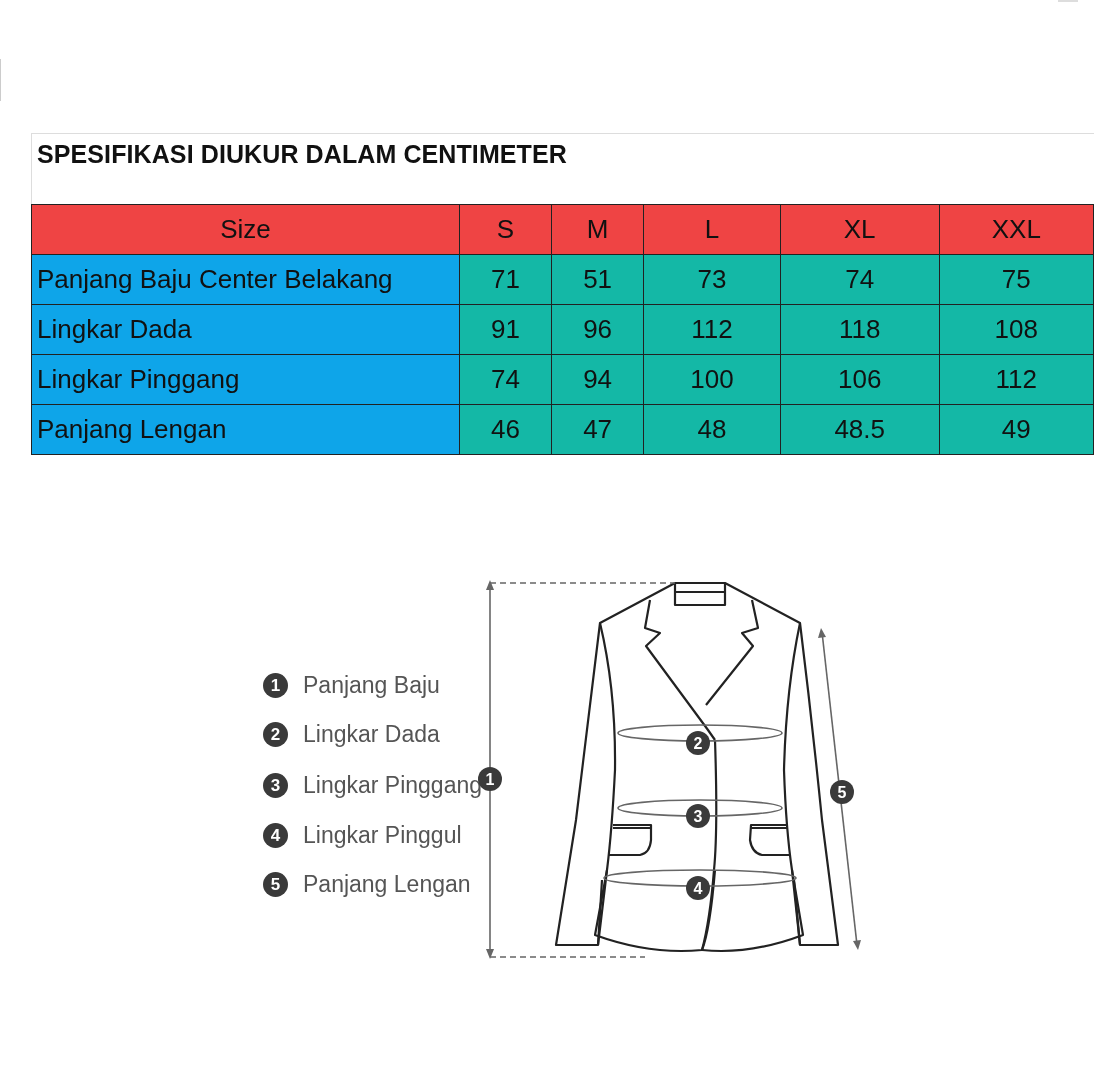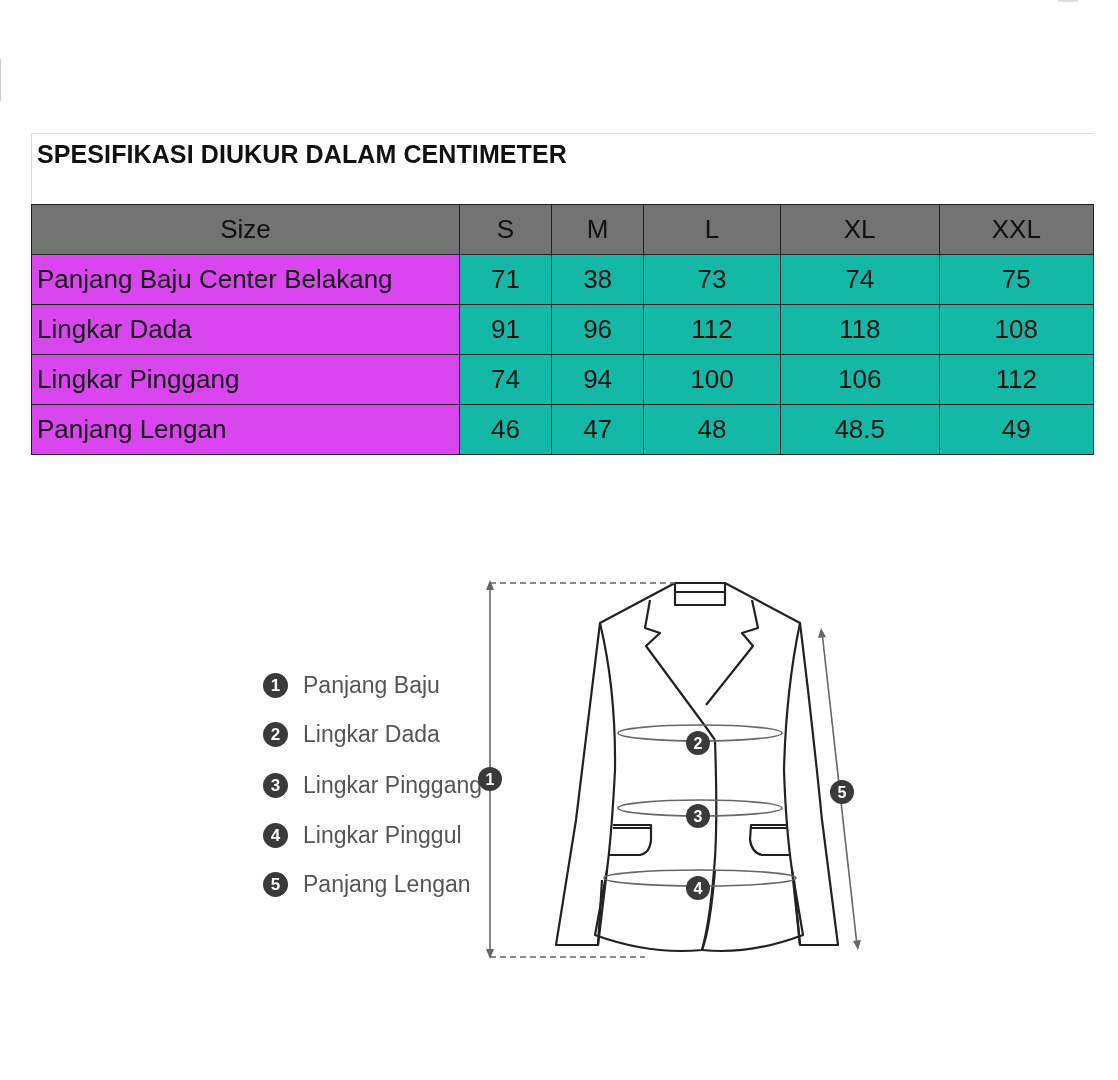--- a/index.html
+++ b/index.html
@@ -3,22 +3,22 @@
 <meta charset="utf-8">
 <style>
   html, body { margin:0; padding:0; background:#ffffff; }
   body { width:1118px; height:1080px; position:relative; overflow:hidden; font-family:"Liberation Sans", sans-serif; color:#111; }
   .corner-mark { position:absolute; top:0; right:40px; width:20px; height:2px; background:#ddd; }
   .left-mark { position:absolute; left:0; top:59px; width:2px; height:42px; border-left:1px solid #ccc; }
   .title-box { position:absolute; left:31px; top:133px; width:1063px; height:86px; border-top:1px solid #ddd; border-left:1px solid #ddd; box-sizing:border-box; }
   .title { position:absolute; left:5px; top:6px; font-size:25px; font-weight:bold; letter-spacing:0.1px; color:#111; }
   table.spec { position:absolute; left:31px; top:204px; border-collapse:collapse; width:1063px; }
   table.spec td, table.spec th { border:1px solid #222; height:49px; font-size:26px; font-weight:normal; padding:0; text-align:center; }
-  table.spec th { background:#737373; }
-  table.spec td.label { background:#d946ef; text-align:left; padding-left:5px; width:422px; }
+  table.spec th { background:#ef4444; }
+  table.spec td.label { background:#0ea5e9; text-align:left; padding-left:5px; width:422px; }
   table.spec th.label { width:427px; }
   table.spec td.val { background:#14b8a6; }
   .legend { position:absolute; left:263px; top:670px; }
   .legend-item { position:absolute; left:0; display:flex; align-items:center; white-space:nowrap; }
   .badge { width:25px; height:25px; border-radius:50%; background:#3a3a3a; color:#fff; font-size:17px; font-weight:bold; display:flex; align-items:center; justify-content:center; }
   .legend-label { margin-left:15px; font-size:23px; color:#555; }
   svg.jacket { position:absolute; left:470px; top:570px; }
 </style>
 </head>
 <body>
@@ -36,21 +36,21 @@
     <th class="label">Size</th>
     <th>S</th>
     <th>M</th>
     <th>L</th>
     <th>XL</th>
     <th>XXL</th>
   </tr>
   <tr>
     <td class="label">Panjang Baju Center Belakang</td>
     <td class="val">71</td>
-    <td class="val">38</td>
+    <td class="val">51</td>
     <td class="val">73</td>
     <td class="val">74</td>
     <td class="val">75</td>
   </tr>
   <tr>
     <td class="label">Lingkar Dada</td>
     <td class="val">91</td>
     <td class="val">96</td>
     <td class="val">112</td>
     <td class="val">118</td>

